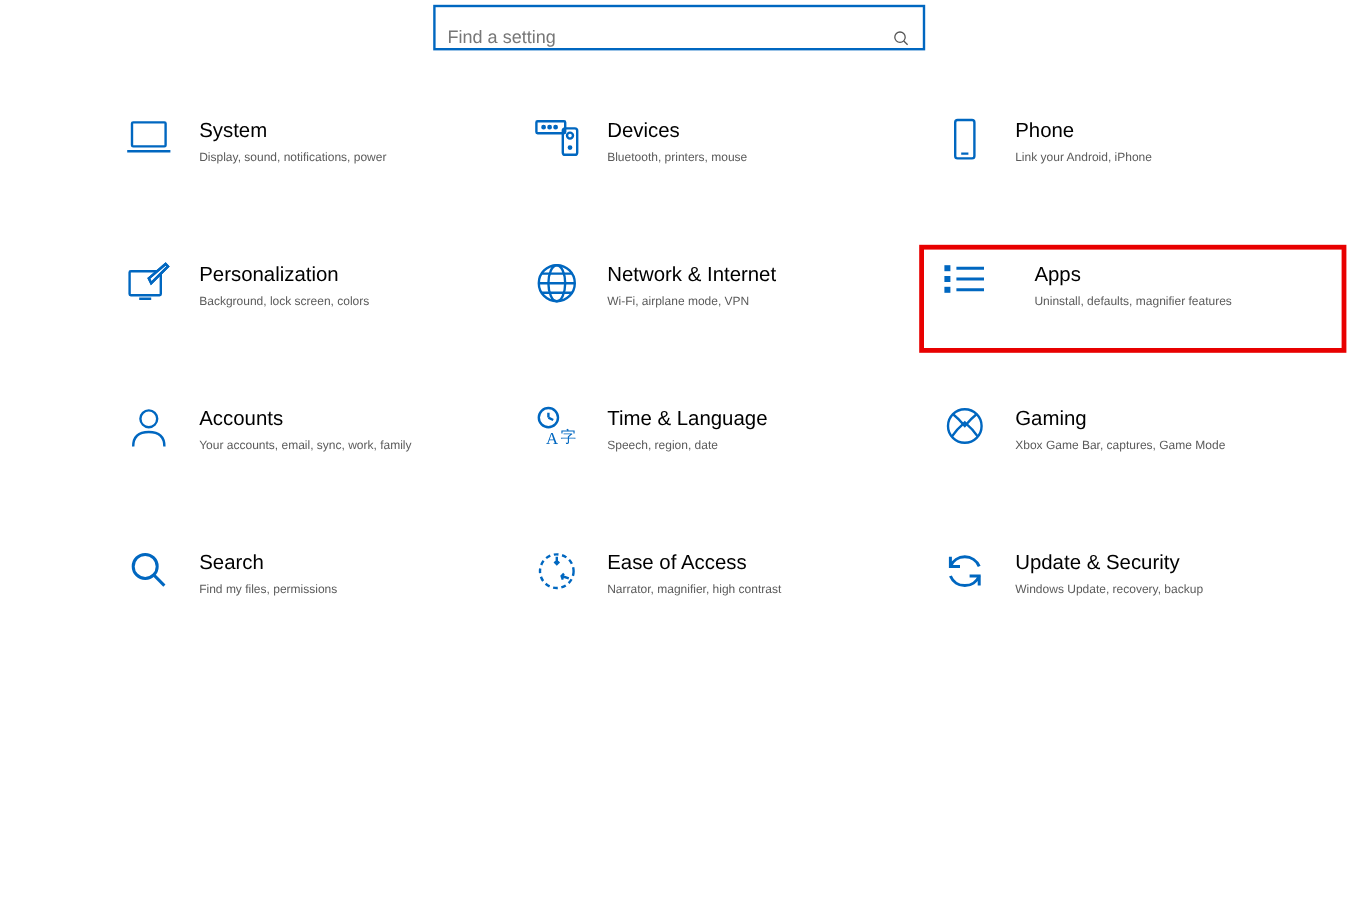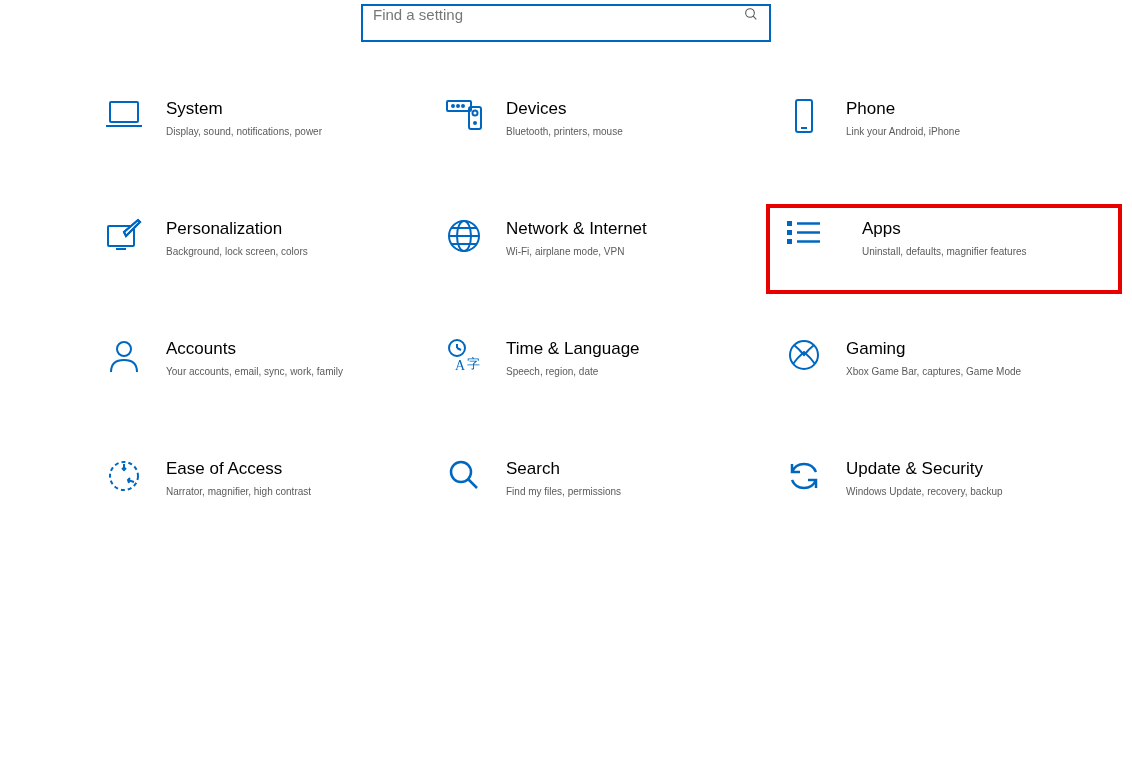--- a/index.html
+++ b/index.html
@@ -13,21 +13,21 @@
   }
   .search-wrap {
     margin: 0 auto;
     padding-top: 4px;
     width: 410px;
   }
   .search-box {
     border: 2px solid #0067c0;
     height: 38px;
     display: flex;
-    align-items: flex-start;
+    align-items: flex-end;
     padding: 0 10px;
     position: relative;
   }
   .search-input {
     flex: 1;
     border: none;
     outline: none;
     font-size: 15px;
     color: #555;
     background: transparent;
@@ -230,42 +230,42 @@
       </svg>
     </span>
     <div class="text-slot">
       <div class="title">Gaming</div>
       <div class="desc">Xbox Game Bar, captures, Game Mode</div>
     </div>
   </div>
 
   <div class="card">
     <span class="icon-slot">
+      <svg width="34" height="34" viewBox="0 0 34 34" fill="none" stroke="#0067c0" stroke-width="2.5">
+        <circle cx="14" cy="14" r="10"></circle>
+        <line x1="30" y1="30" x2="21.5" y2="21.5"></line>
+      </svg>
+    </span>
+    <div class="text-slot">
+      <div class="title">Search</div>
+      <div class="desc">Find my files, permissions</div>
+    </div>
+  </div>
+
+  <div class="card">
+    <span class="icon-slot">
       <svg width="36" height="36" viewBox="0 0 36 36" fill="none" stroke="#0067c0" stroke-width="2">
         <circle cx="18" cy="18" r="14" stroke-dasharray="4 3"></circle>
         <path d="M18 6 L18 12 M20 10 L18 12 L16 10" stroke-dasharray="0"></path>
         <path d="M28 24 L22 22 M24 20 L22 22 L23 25" stroke-dasharray="0"></path>
       </svg>
     </span>
     <div class="text-slot">
       <div class="title">Ease of Access</div>
       <div class="desc">Narrator, magnifier, high contrast</div>
-    </div>
-  </div>
-
-  <div class="card">
-    <span class="icon-slot">
-      <svg width="34" height="34" viewBox="0 0 34 34" fill="none" stroke="#0067c0" stroke-width="2.5">
-        <circle cx="14" cy="14" r="10"></circle>
-        <line x1="30" y1="30" x2="21.5" y2="21.5"></line>
-      </svg>
-    </span>
-    <div class="text-slot">
-      <div class="title">Search</div>
-      <div class="desc">Find my files, permissions</div>
     </div>
   </div>
 
 
   <div class="card">
     <span class="icon-slot">
       <svg width="36" height="36" viewBox="0 0 36 36" fill="none" stroke="#0067c0" stroke-width="2.5">
         <path d="M30 14 A13 13 0 0 0 6 14"></path>
         <polyline points="6,6 6,14 14,14"></polyline>
         <path d="M6 22 A13 13 0 0 0 30 22"></path>

